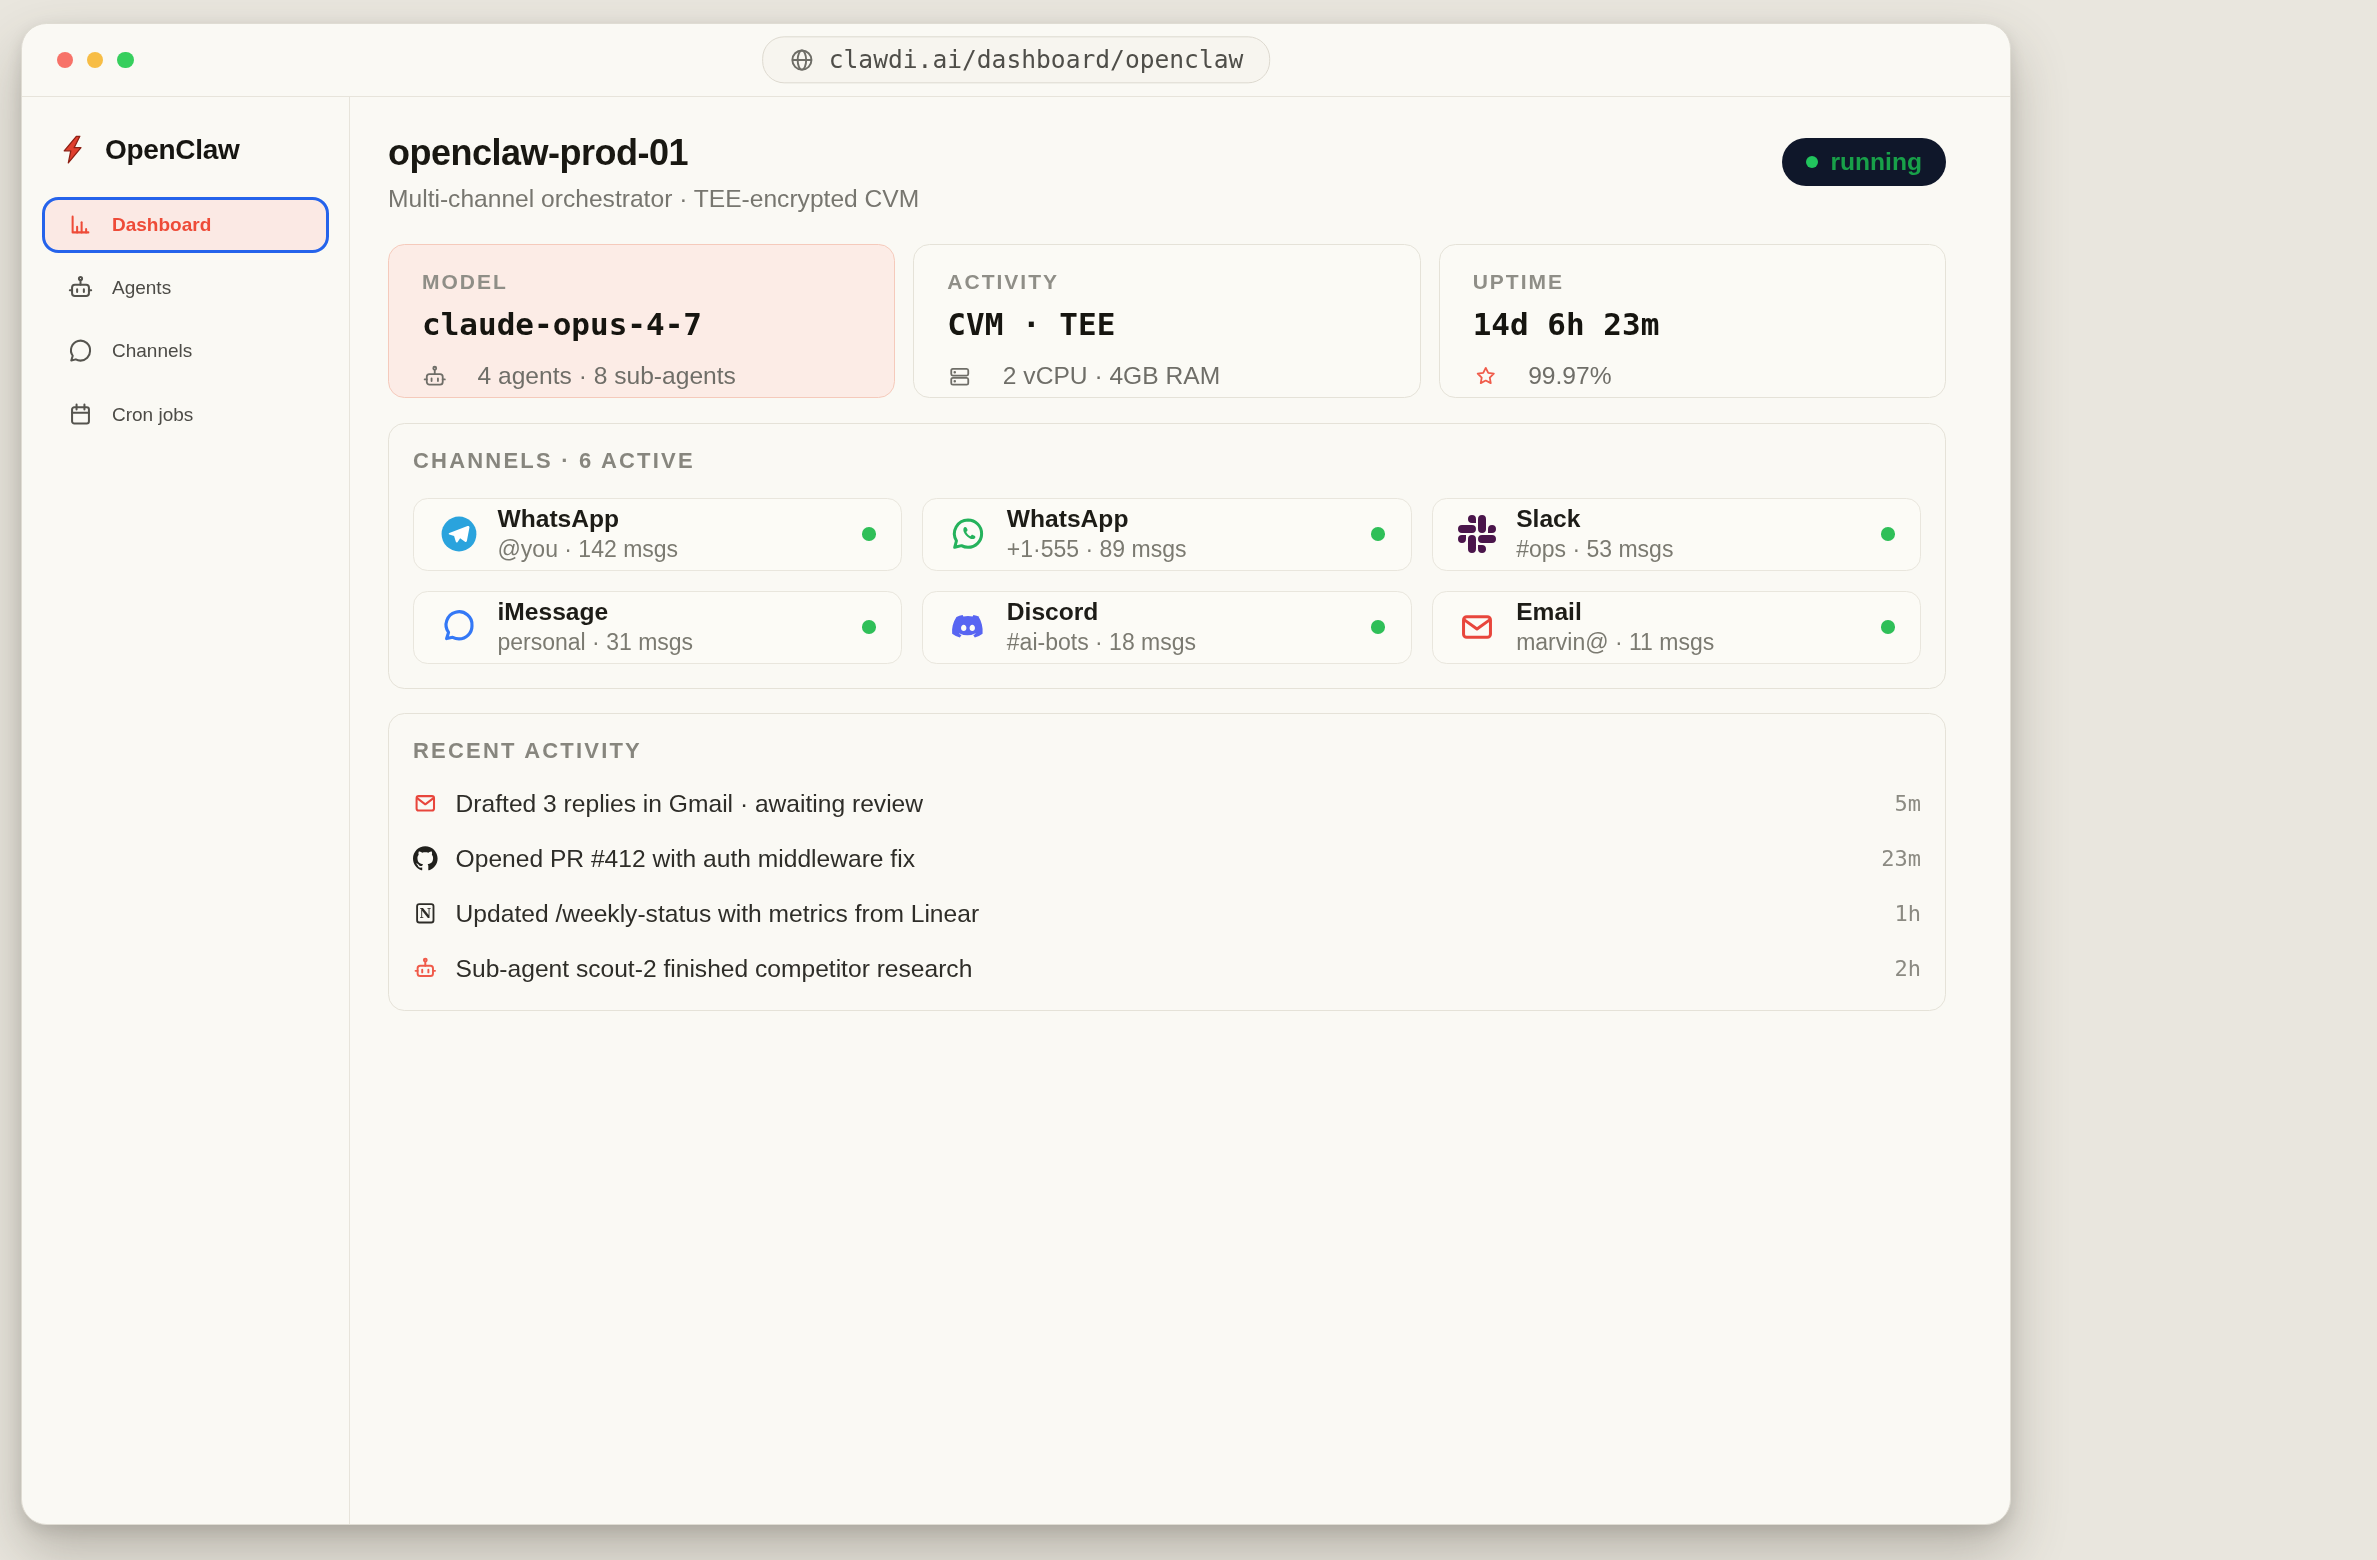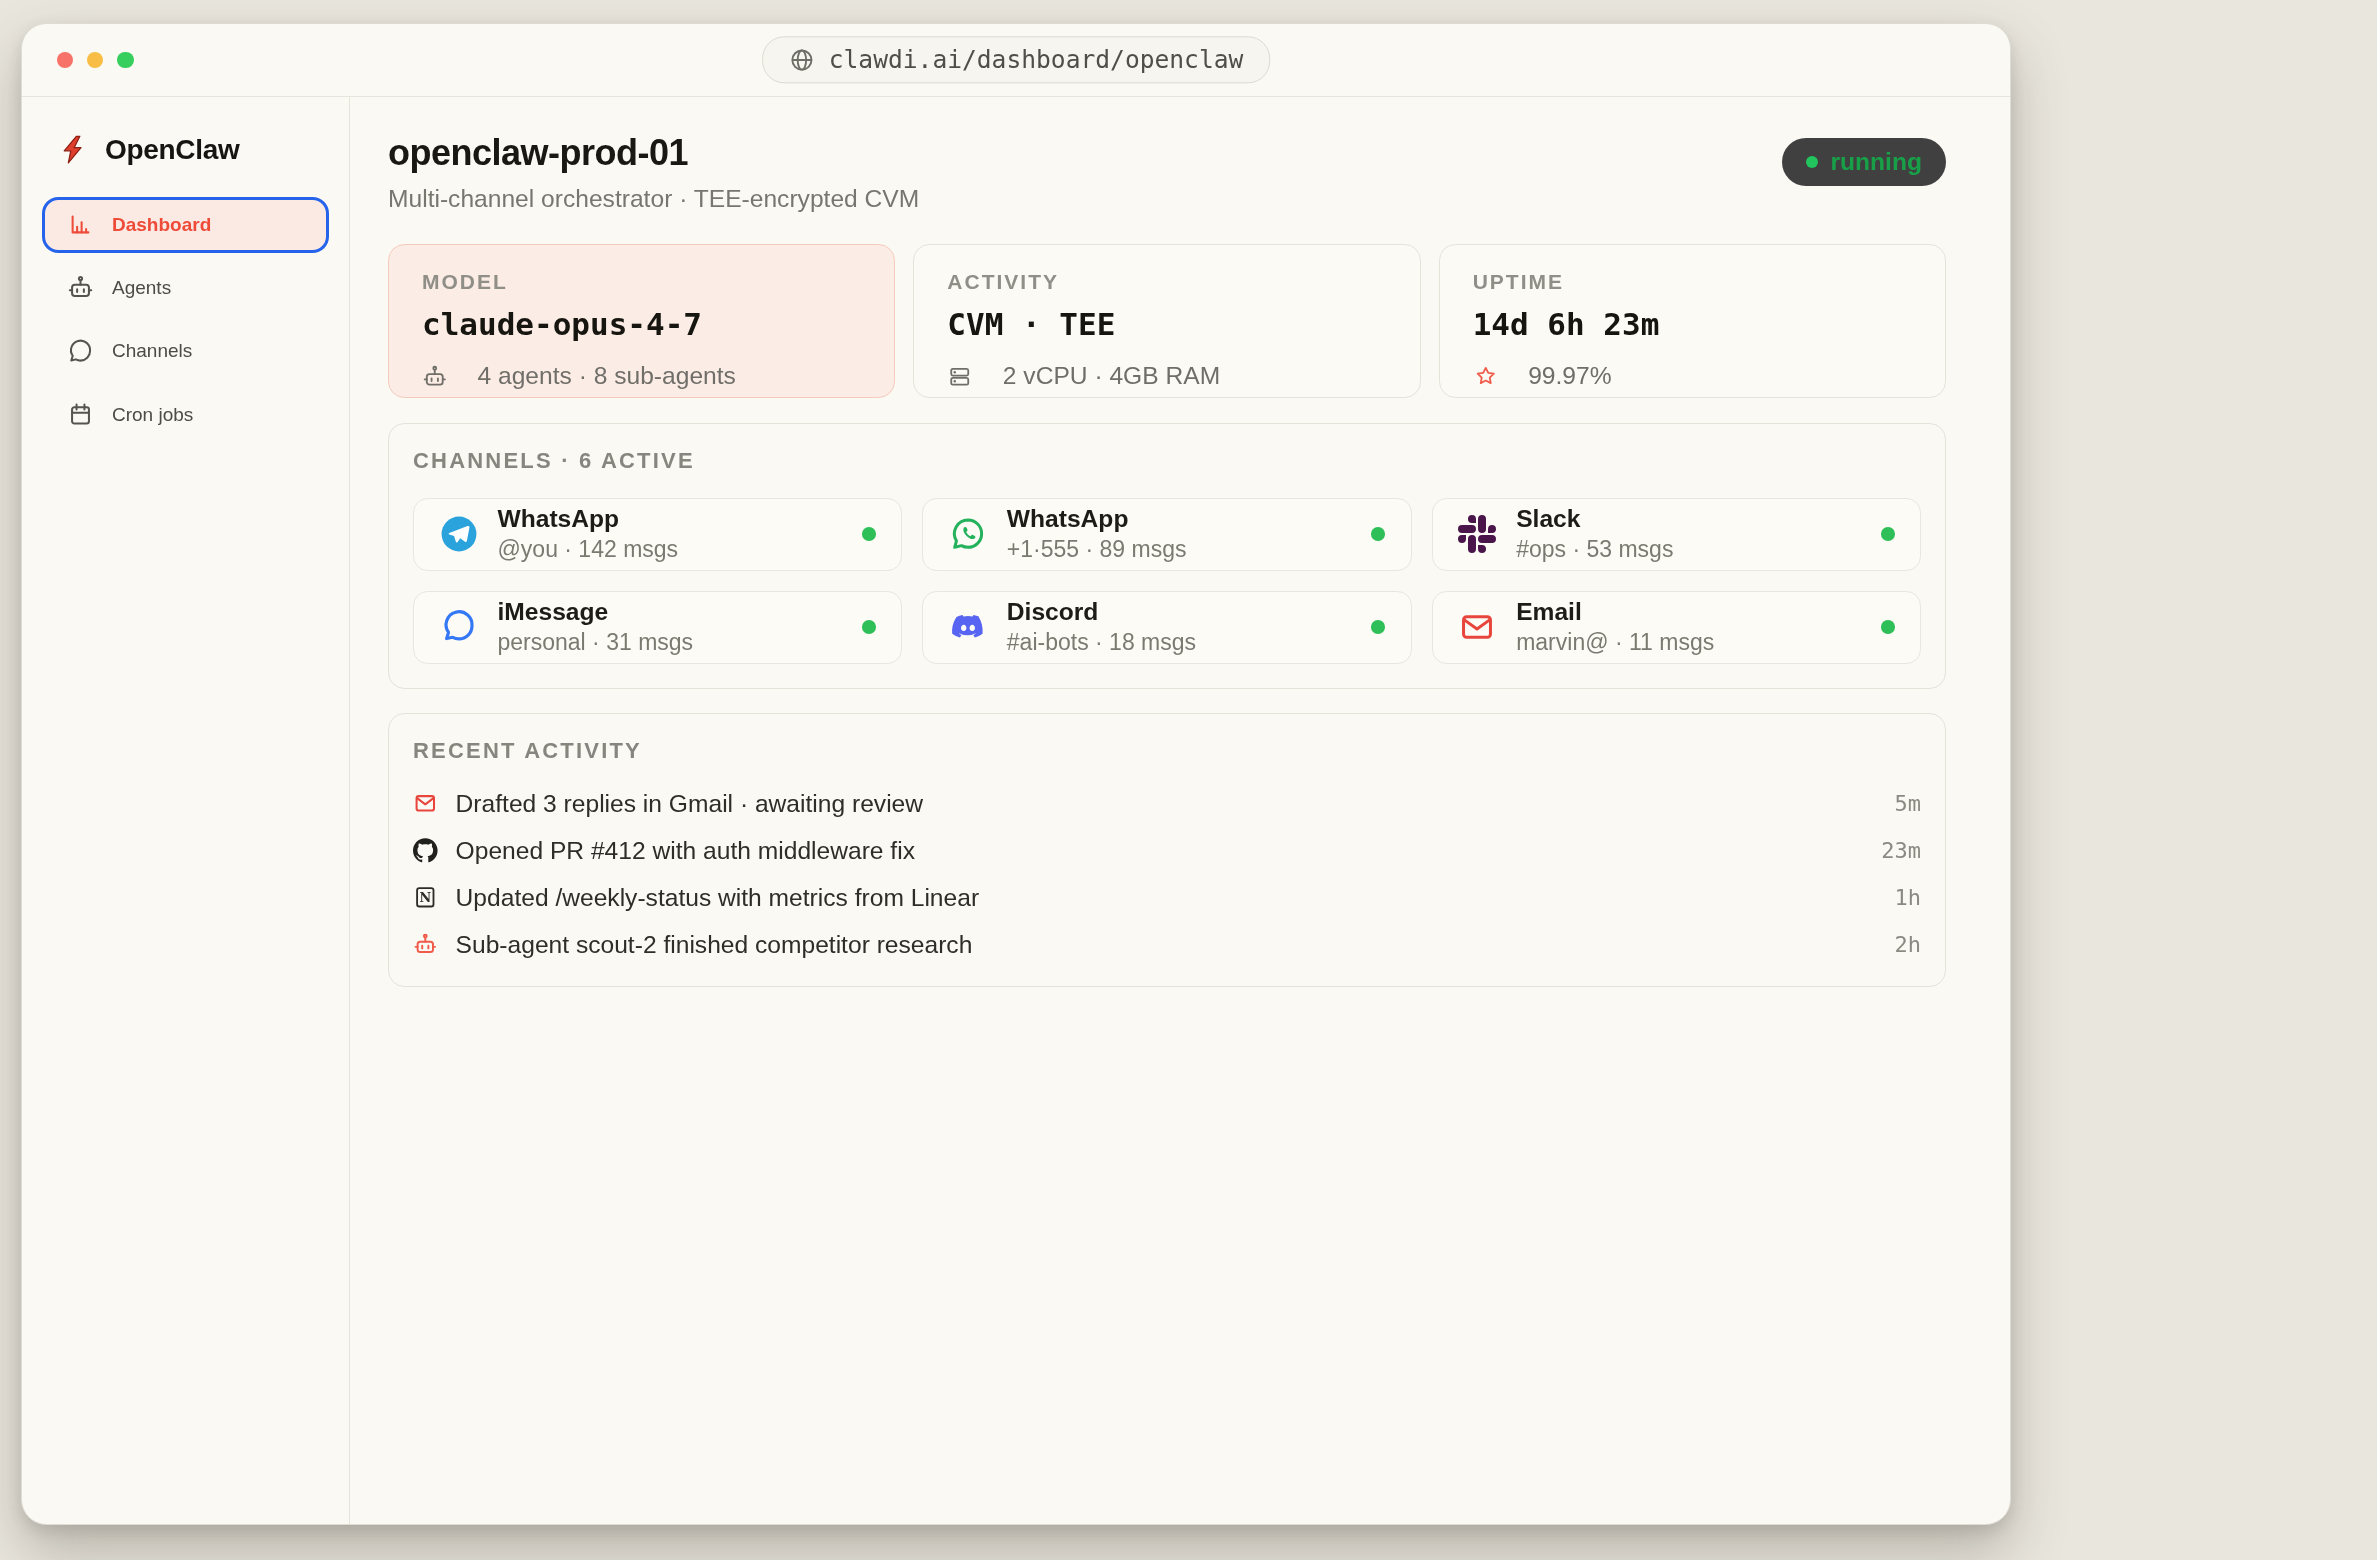--- a/index.html
+++ b/index.html
@@ -60,21 +60,21 @@
   .nav-item.active svg{ stroke:#ee4b38; }
 
   .main{ flex:1; padding:35px 64px 0 38px; min-width:0; }
 
   
   .page-header{ display:flex; justify-content:space-between; align-items:flex-start; }
   .page-title{ font-size:36px; font-weight:700; color:#191812; letter-spacing:-0.5px; }
   .page-subtitle{ font-size:24.6px; color:#77766f; margin-top:11px; }
   .status-badge{
     margin-top:5.5px; display:flex; align-items:center; gap:12px;
-    background:#404040; border-radius:24px; padding:10px 24px;
+    background:#0f172a; border-radius:24px; padding:10px 24px;
     font-size:24.6px; font-weight:700; color:#18a049;
   }
   .status-badge .dot{ width:12px; height:12px; border-radius:50%; background:#21c45d; }
 
   
   .stats{ display:grid; grid-template-columns:repeat(3,1fr); gap:18px; margin-top:31px; }
   .stat-card{
     height:154px; border-radius:16.4px; padding:24.6px 33px;
     background:#fbfaf5; border:1.4px solid #e5e2d8;
   }
@@ -97,21 +97,21 @@
   .channel-card .cicon{ width:38px; height:38px; flex:0 0 38px; display:flex; align-items:center; justify-content:center; }
   .channel-card .cicon svg{ width:38px; height:38px; }
   .channel-name{ font-size:24.6px; font-weight:700; color:#1d1c17; line-height:1.15; }
   .channel-detail{ font-size:23px; color:#7b7a71; margin-top:2.7px; }
   .channel-status{ margin-left:auto; width:13.7px; height:13.7px; border-radius:50%; background:#2fbf58; }
 
   .activity-list{ margin-top:22px; }
   .activity-row{ display:flex; align-items:center; gap:18px; height:35px; margin-bottom:0; }
   .activity-row + .activity-row{ margin-top:0; }
   .activity-row{ margin-bottom:0; }
-  .activity-list .activity-row:not(:first-child){ margin-top:4px; }
+  .activity-list .activity-row:not(:first-child){ margin-top:12px; }
   .activity-row{ height:35px; }
   .activity-icon{ width:24.6px; height:24.6px; flex:0 0 24.6px; display:flex; align-items:center; justify-content:center; }
   .activity-icon svg{ width:24.6px; height:24.6px; }
   .activity-text{ font-size:24.6px; color:#2e2d28; }
   .activity-time{ margin-left:auto; font-size:22px; color:#8b8a82; }
   .activity-list{ display:flex; flex-direction:column; gap:8px; }
   .activity-list .activity-row{ padding:4.6px 0; }
 </style>
 </head>
 <body>

